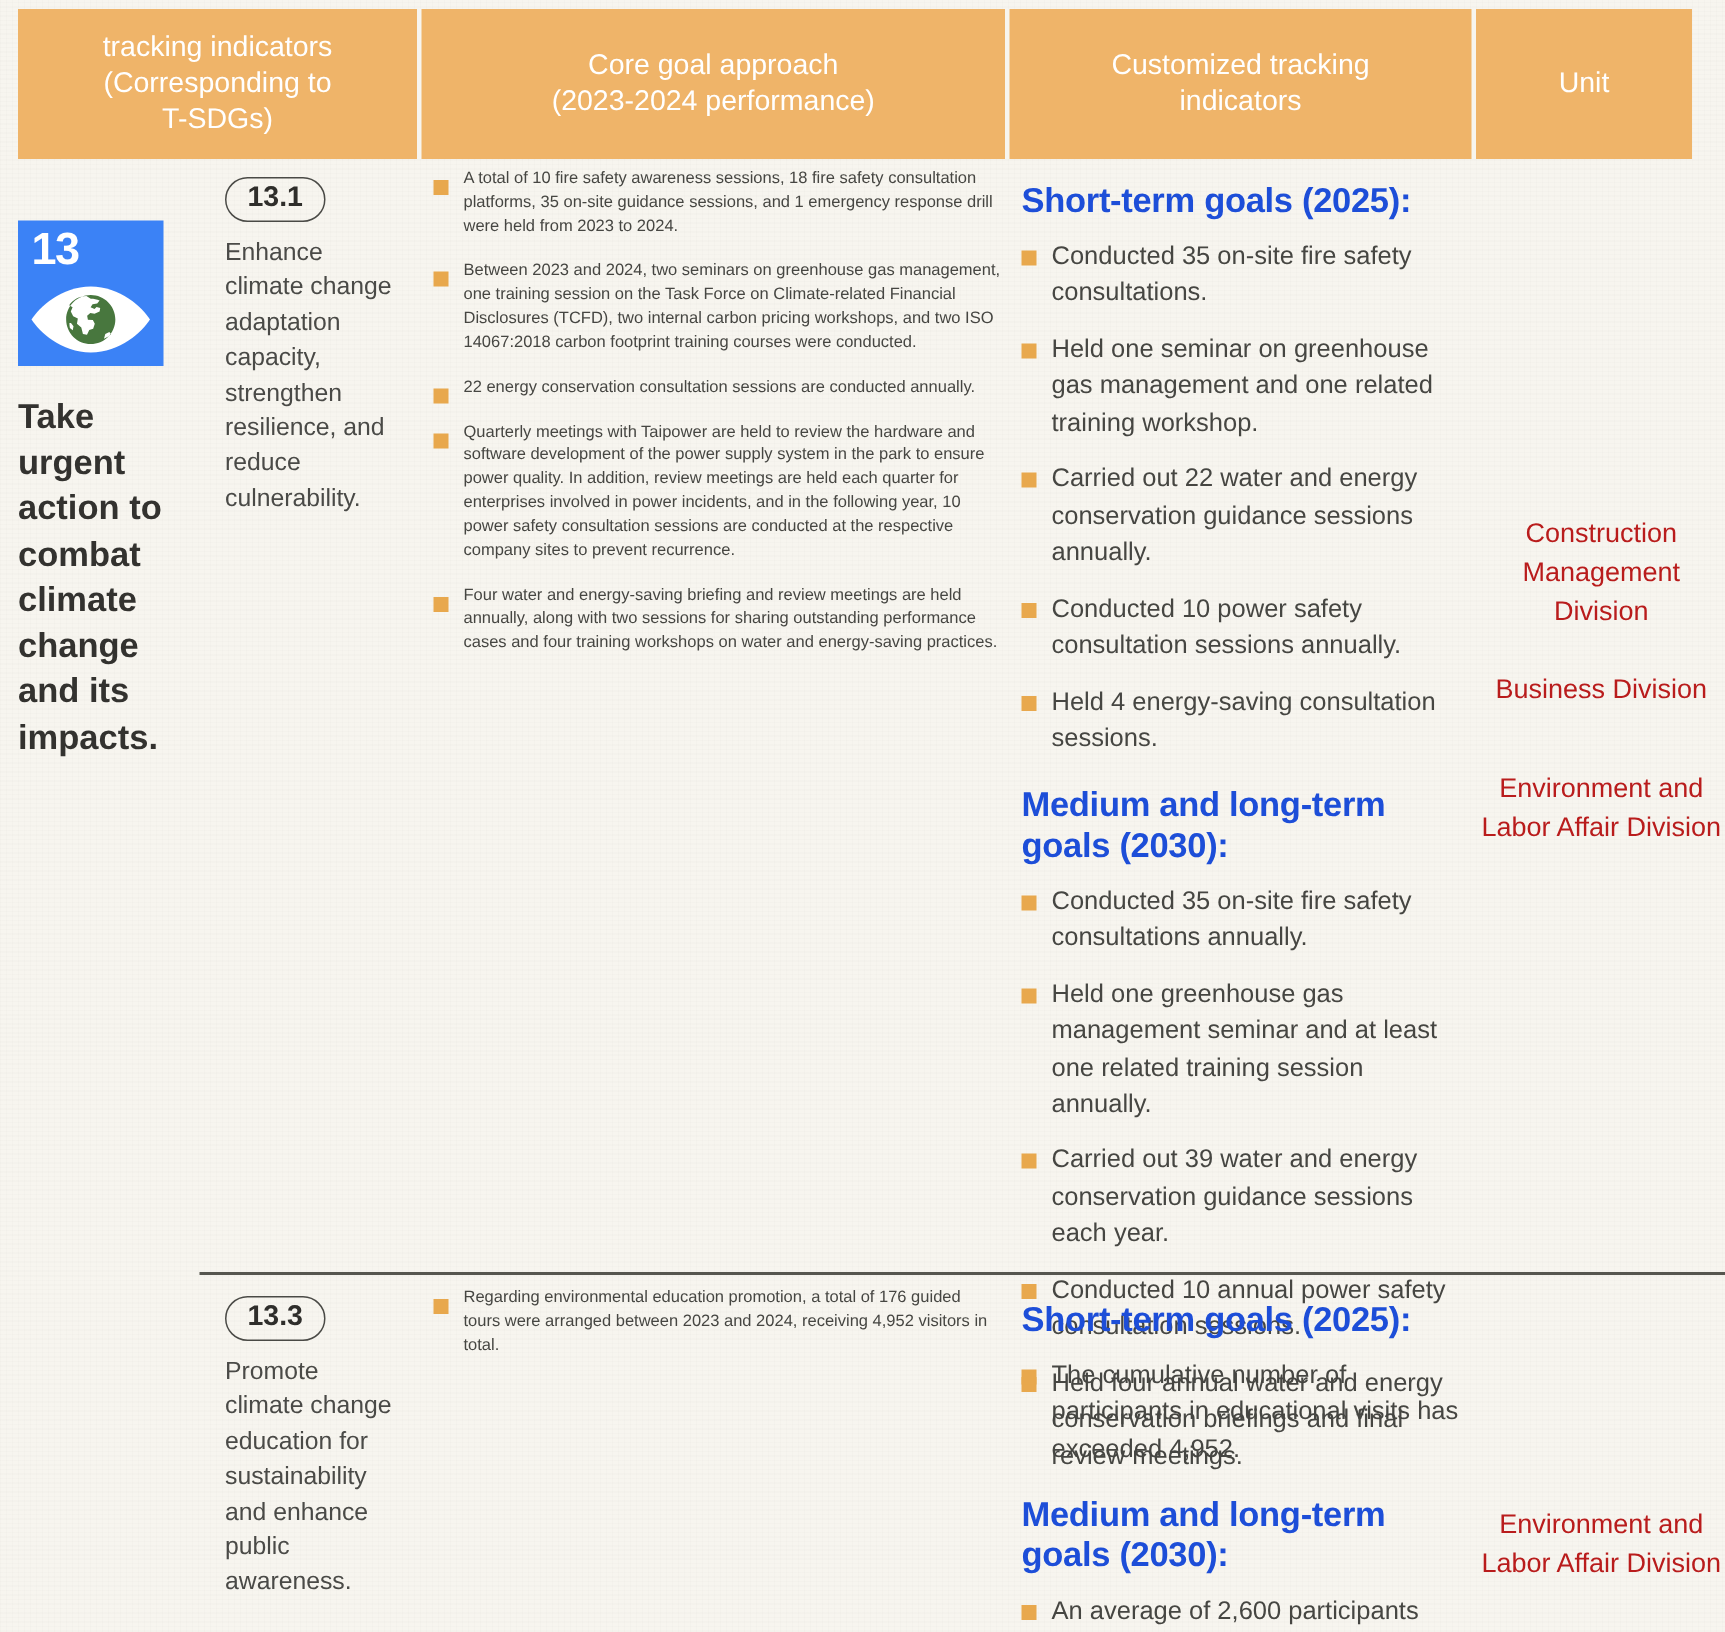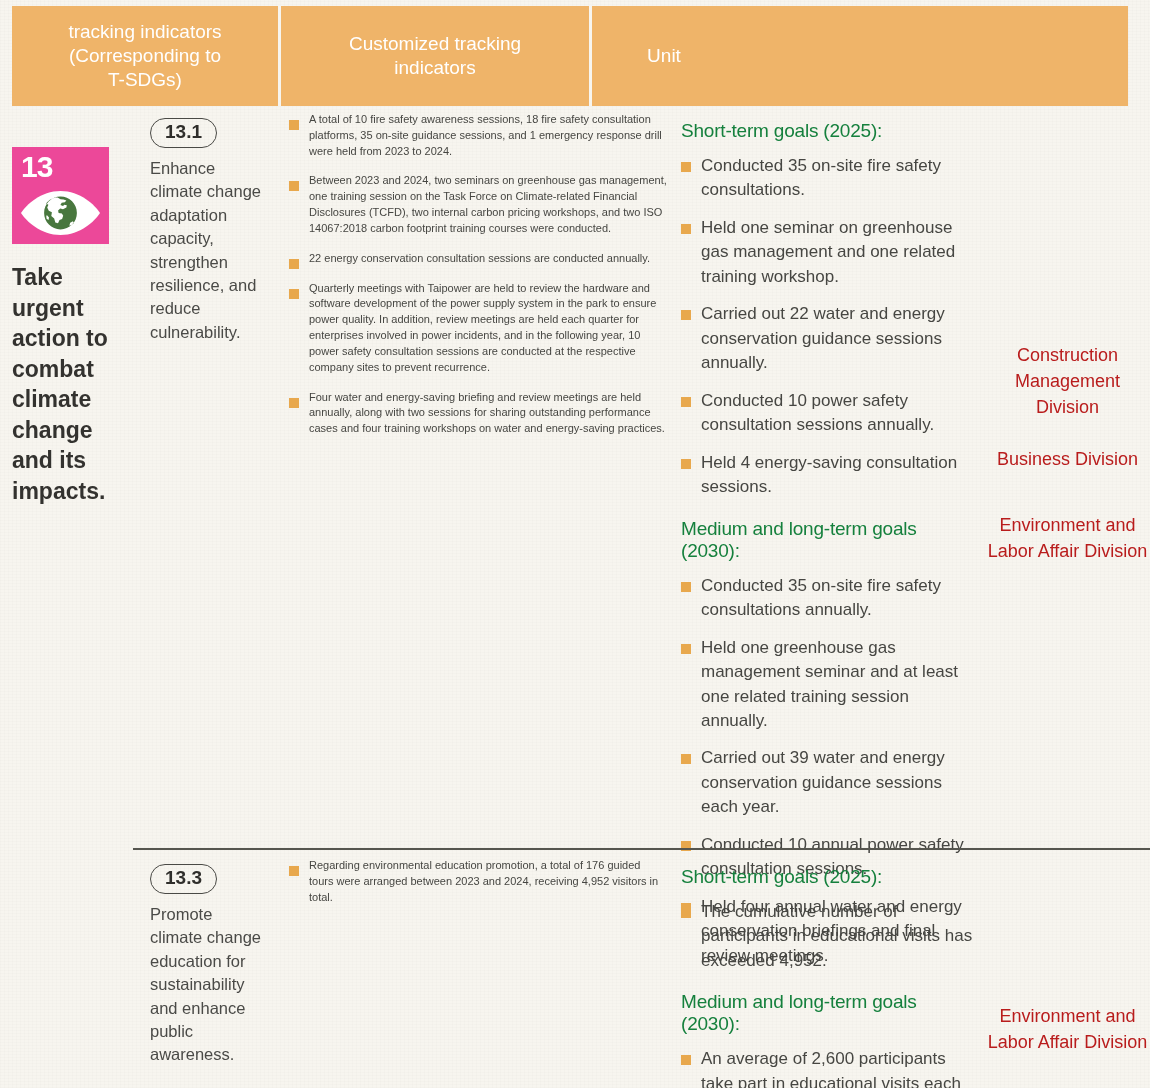--- a/index.html
+++ b/index.html
@@ -78,21 +78,21 @@
   .col-sdg   { width: 140px; flex: 0 0 140px; padding-left: 12px; box-sizing: border-box; }
   .col-ind   { width: 141px; flex: 0 0 141px; padding-left: 10px; box-sizing: border-box; }
   .col-core  { width: 392px; flex: 0 0 392px; padding-left: 8px; padding-right: 6px; box-sizing: border-box; }
   .col-cust  { width: 312px; flex: 0 0 312px; padding-left: 8px; padding-right: 8px; box-sizing: border-box; }
   .col-unit  { width: 165px; flex: 0 0 165px; box-sizing: border-box; }
 
   
   .sdg-tile {
     width: 97px;
     height: 97px;
-    background: #ec4899;
+    background: #3b82f6;
     position: relative;
     margin-top: 35px;
   }
   .sdg-num {
     position: absolute;
     left: 9px;
     top: 3px;
     color: #FFFFFF;
     font-size: 30px;
     font-weight: bold;
@@ -153,23 +153,23 @@
     top: 8px;
     width: 10px;
     height: 10px;
     background: #E8A84D;
   }
 
   .core-list { padding-top: 12px; }
   .core-list li { font-size: 17.4px; line-height: 1.45; margin-bottom: 17px; }
 
   .goal-head {
-    font-size: 19px;
-    font-weight: normal;
-    color: #15803d;
+    font-size: 23px;
+    font-weight: bold;
+    color: #1d4ed8;
     margin: 0 0 12px 0;
     letter-spacing: -0.2px;
   }
   .goal-head.second { margin-top: 18px; }
   .cust-block { padding-top: 8px; }
   .cust-block ul.blist li { font-size: 17px; margin-bottom: 13px; }
 
   
   .unit-stack {
     text-align: center;
@@ -198,20 +198,26 @@
 <div class="paper"></div>
 
 <div class="sheet">
 
   <div class="table-header">
     <div class="hcell hc-1 hcell-sep">
       <div>
         <span class="hline1">tracking indicators</span>
         <span class="hline1">(Corresponding to</span>
         <span class="hline1">T-SDGs)</span>
+      </div>
+    </div>
+    <div class="hcell hc-2 hcell-sep">
+      <div>
+        <span class="hline1">Core goal approach</span>
+        <span class="hline1">(2023-2024 performance)</span>
       </div>
     </div>
     <div class="hcell hc-3 hcell-sep">
       <div>
         <span class="hline1">Customized tracking</span>
         <span class="hline1">indicators</span>
       </div>
     </div>
     <div class="hcell hc-4">
       <div>

